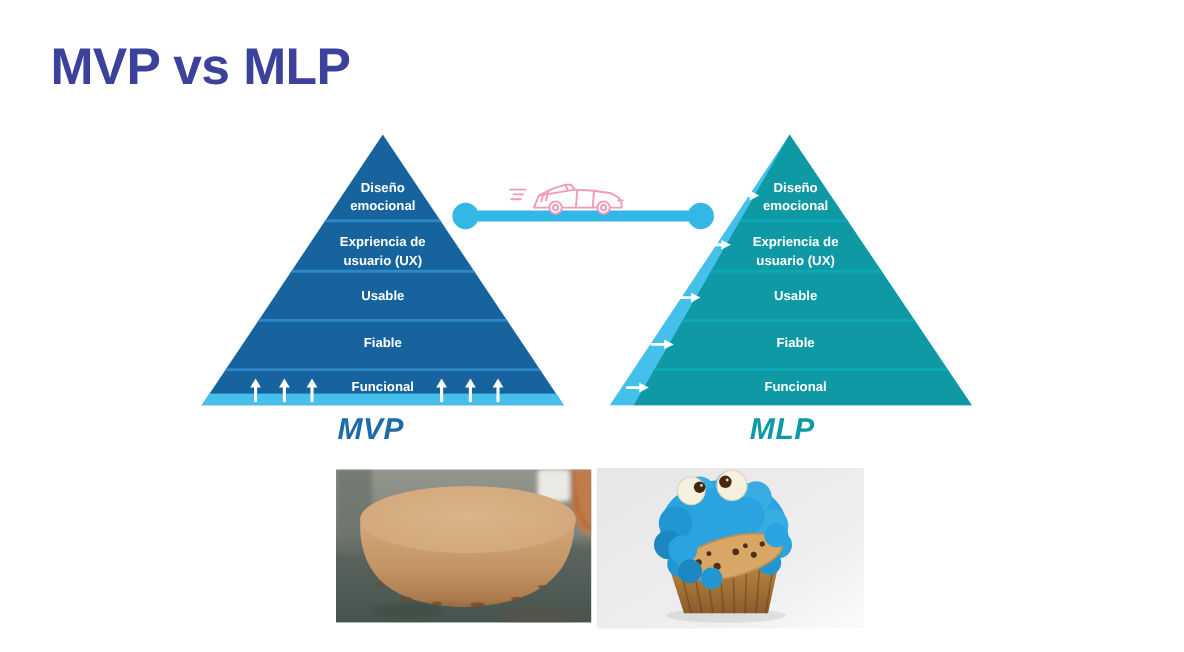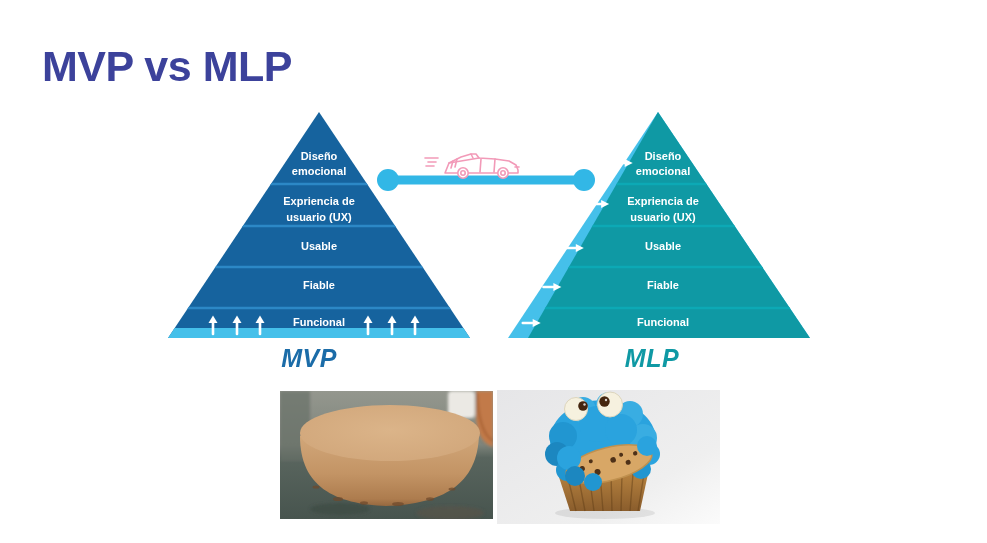--- a/index.html
+++ b/index.html
@@ -3,21 +3,21 @@
 <meta charset="utf-8">
 <style>
   html,body{margin:0;padding:0;}
   body{
     width:987px;height:543px;position:relative;overflow:hidden;
     background:#ffffff;
     font-family:"Liberation Sans", sans-serif;
   }
   .slide{position:absolute;inset:0;}
   .title{
-    position:absolute;left:42px;top:42px;margin:0;
+    position:absolute;left:42px;top:32px;margin:0;
     font-size:43px;font-weight:700;letter-spacing:-0.5px;
     color:#3c429b;
   }
   .pyr{position:absolute;width:302px;height:226px;top:112px;}
   .pyr-left{left:168px;}
   .pyr-right{left:508px;}
   .pyr-txt{font-family:"Liberation Sans",sans-serif;font-size:11px;font-weight:600;fill:#ffffff;}
   .connector-svg{position:absolute;left:370px;top:160px;width:230px;height:40px;}
   .car-svg{position:absolute;left:423px;top:146px;width:100px;height:34px;}
   .caption{

